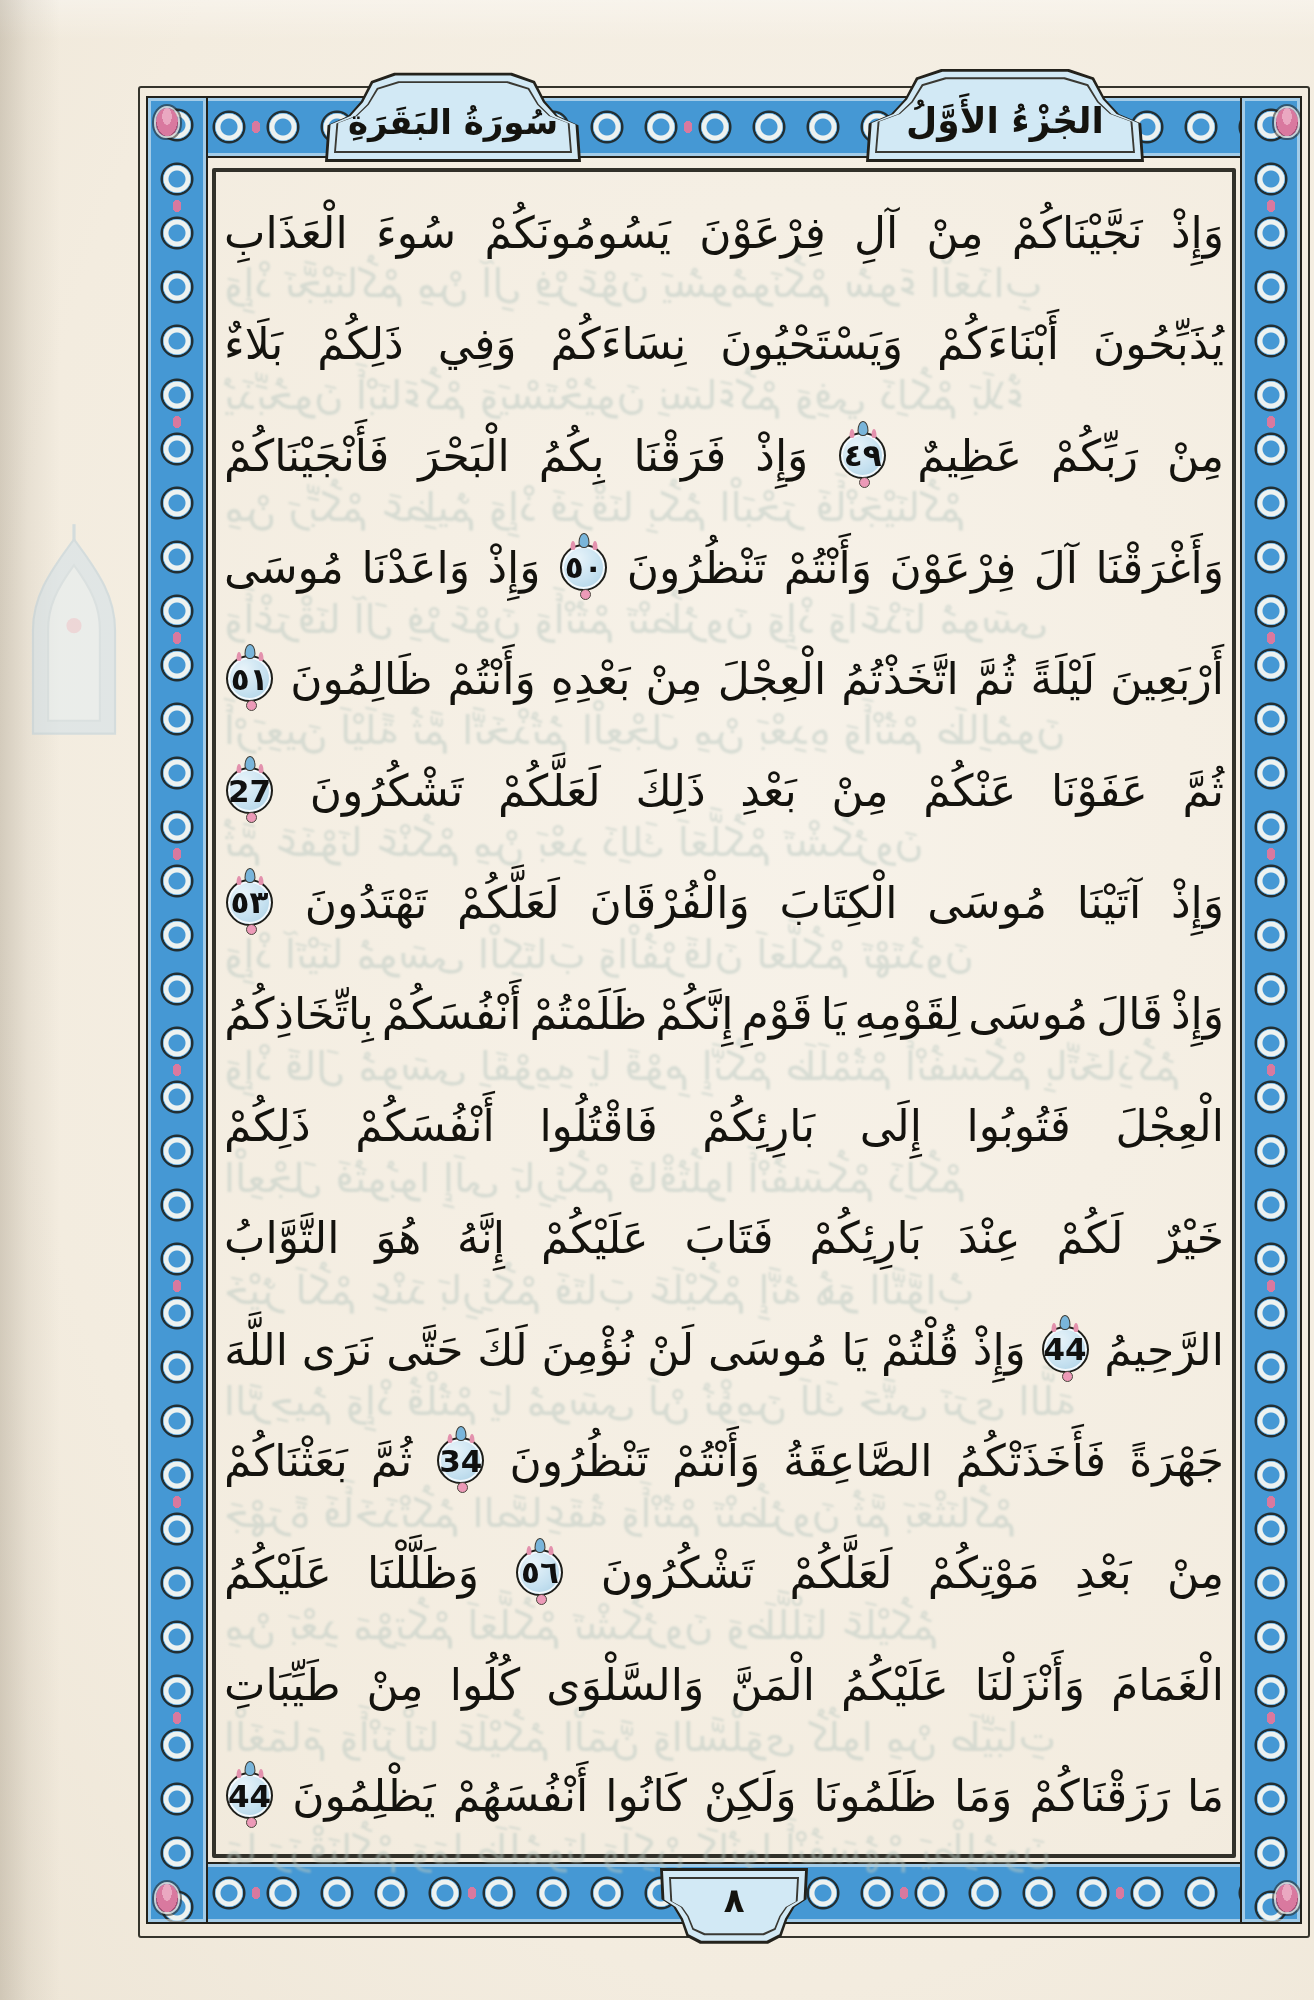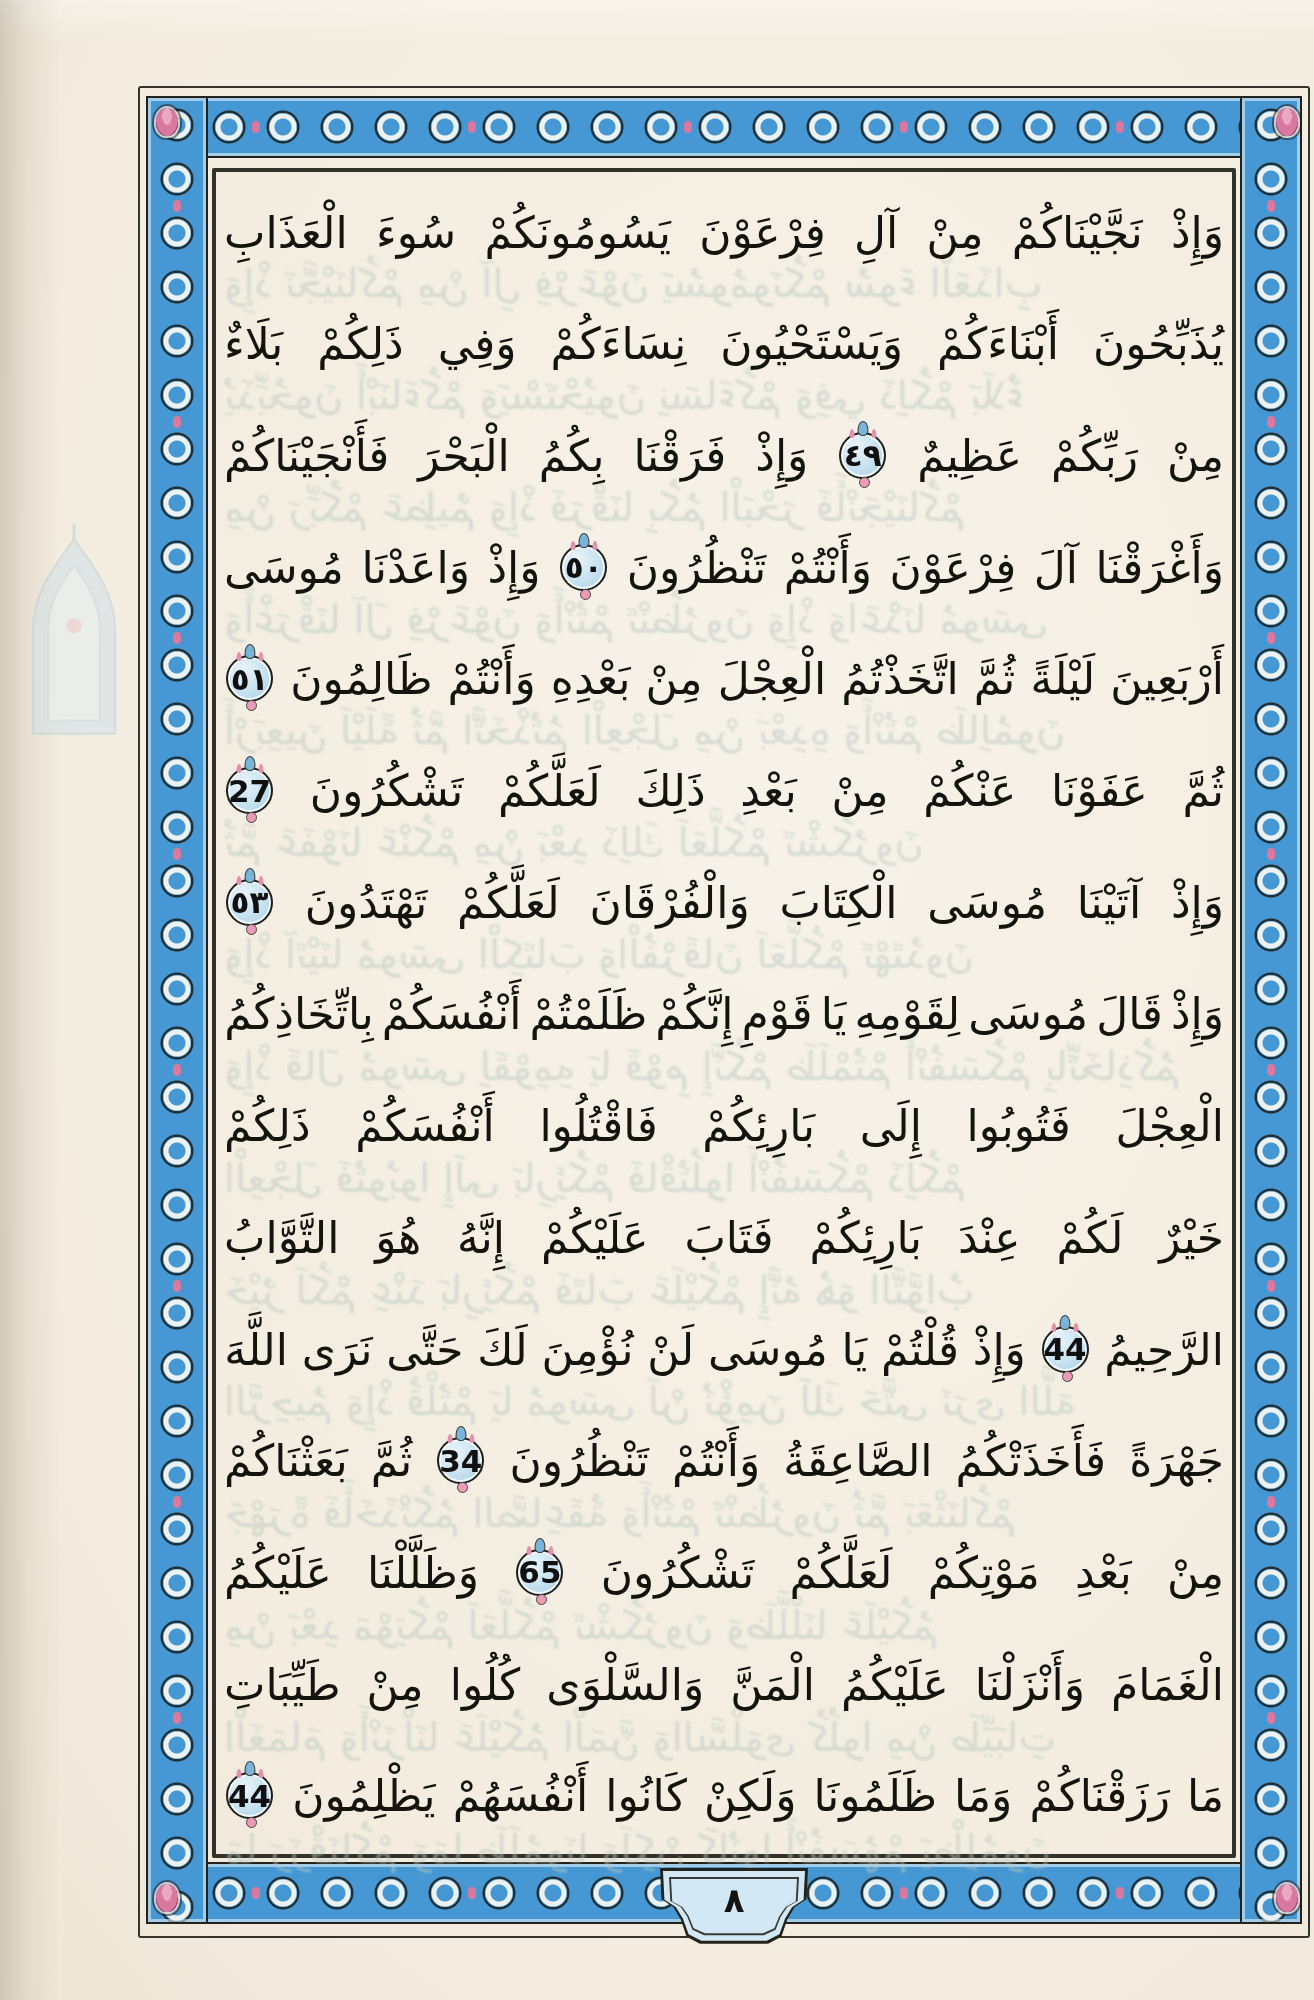--- a/index.html
+++ b/index.html
@@ -151,21 +151,35 @@
   <div class="band band-v band-left"></div>
   <div class="band band-v band-right"></div>
 
   <div class="tulip" style="left:156px;top:108px;"></div>
   <div class="tulip" style="left:1276px;top:108px;"></div>
   <div class="tulip" style="left:156px;top:1884px;"></div>
   <div class="tulip" style="left:1276px;top:1884px;"></div>
 
   <div class="inner-rule"></div>
 
-
+  <div class="cart cart-surah">
+    <div class="lyr lyr1 clip-up"></div>
+    <div class="lyr lyr2 clip-up"></div>
+    <div class="lyr lyr3 clip-up"></div>
+    <div class="lyr lyr4 clip-up"></div>
+    <div class="cart-label">سُورَةُ البَقَرَةِ</div>
+  </div>
+
+  <div class="cart cart-juz">
+    <div class="lyr lyr1 clip-up"></div>
+    <div class="lyr lyr2 clip-up"></div>
+    <div class="lyr lyr3 clip-up"></div>
+    <div class="lyr lyr4 clip-up"></div>
+    <div class="cart-label">الجُزْءُ الأَوَّلُ</div>
+  </div>
 
   <div class="ghost" id="ghost-lines">
       <div class="gline">وَإِذْ نَجَّيْنَاكُمْ مِنْ آلِ فِرْعَوْنَ يَسُومُونَكُمْ سُوءَ الْعَذَابِ</div>
       <div class="gline">يُذَبِّحُونَ أَبْنَاءَكُمْ وَيَسْتَحْيُونَ نِسَاءَكُمْ وَفِي ذَلِكُمْ بَلَاءٌ</div>
       <div class="gline">مِنْ رَبِّكُمْ عَظِيمٌ  وَإِذْ فَرَقْنَا بِكُمُ الْبَحْرَ فَأَنْجَيْنَاكُمْ</div>
       <div class="gline">وَأَغْرَقْنَا آلَ فِرْعَوْنَ وَأَنْتُمْ تَنْظُرُونَ  وَإِذْ وَاعَدْنَا مُوسَى</div>
       <div class="gline">أَرْبَعِينَ لَيْلَةً ثُمَّ اتَّخَذْتُمُ الْعِجْلَ مِنْ بَعْدِهِ وَأَنْتُمْ ظَالِمُونَ </div>
       <div class="gline">ثُمَّ عَفَوْنَا عَنْكُمْ مِنْ بَعْدِ ذَلِكَ لَعَلَّكُمْ تَشْكُرُونَ </div>
       <div class="gline">وَإِذْ آتَيْنَا مُوسَى الْكِتَابَ وَالْفُرْقَانَ لَعَلَّكُمْ تَهْتَدُونَ </div>
       <div class="gline">وَإِذْ قَالَ مُوسَى لِقَوْمِهِ يَا قَوْمِ إِنَّكُمْ ظَلَمْتُمْ أَنْفُسَكُمْ بِاتِّخَاذِكُمُ</div>
@@ -308,21 +322,21 @@
         <span class="ayah-marker">34</span>
         <span class="qword">ثُمَّ</span>
         <span class="qword">بَعَثْنَاكُمْ</span>
       </div>
       <div class="qline">
         <span class="qword">مِنْ</span>
         <span class="qword">بَعْدِ</span>
         <span class="qword">مَوْتِكُمْ</span>
         <span class="qword">لَعَلَّكُمْ</span>
         <span class="qword">تَشْكُرُونَ</span>
-        <span class="ayah-marker">65</span>
+        <span class="ayah-marker">٥٦</span>
         <span class="qword">وَظَلَّلْنَا</span>
         <span class="qword">عَلَيْكُمُ</span>
       </div>
       <div class="qline">
         <span class="qword">الْغَمَامَ</span>
         <span class="qword">وَأَنْزَلْنَا</span>
         <span class="qword">عَلَيْكُمُ</span>
         <span class="qword">الْمَنَّ</span>
         <span class="qword">وَالسَّلْوَى</span>
         <span class="qword">كُلُوا</span>

